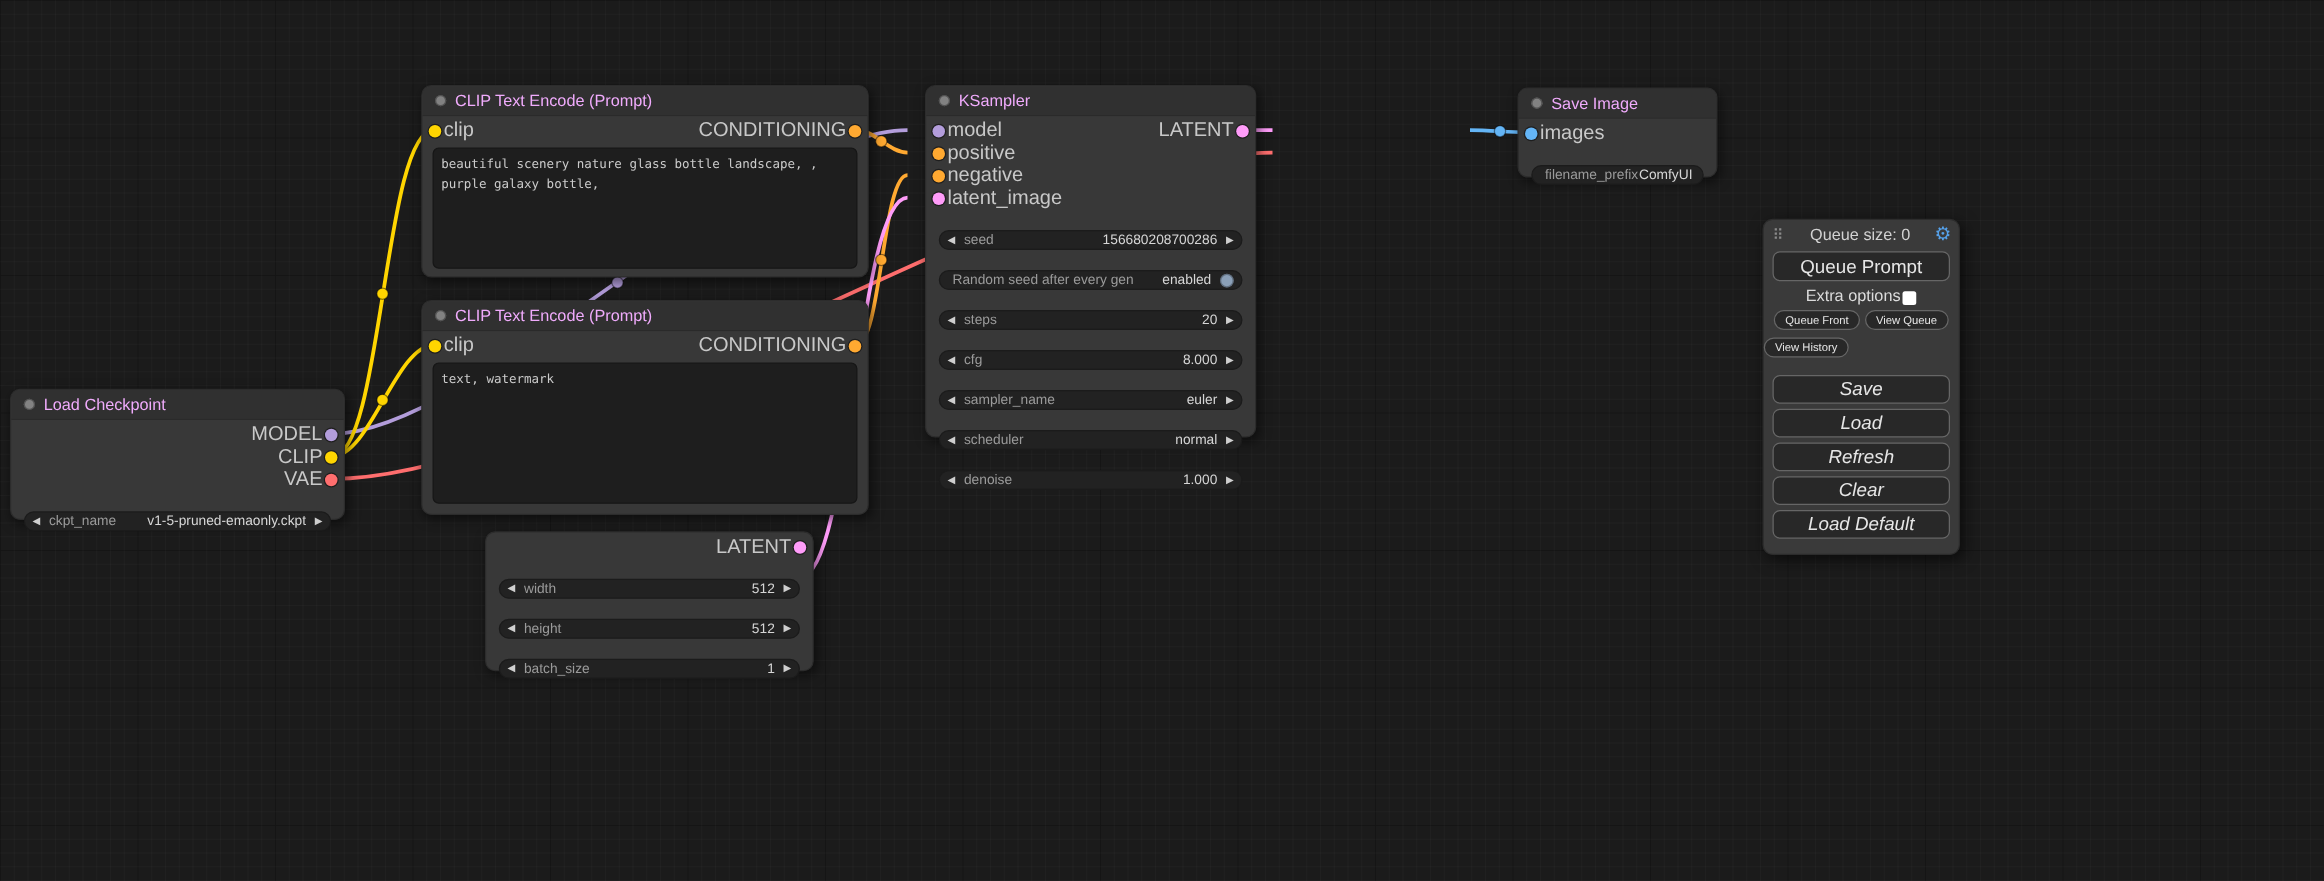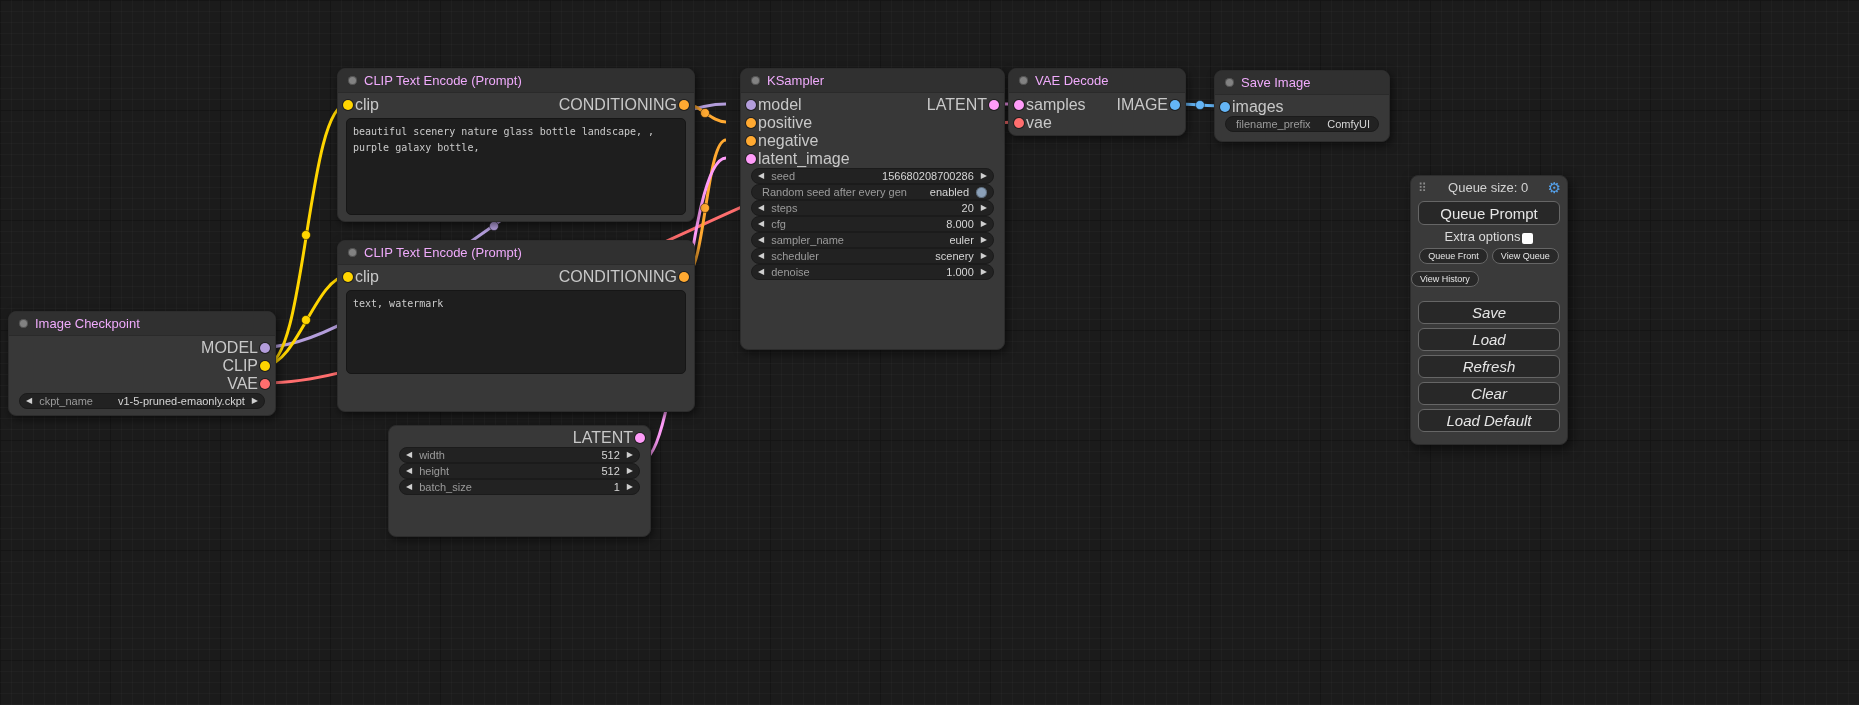--- a/index.html
+++ b/index.html
@@ -48,21 +48,21 @@
   .slabel.right { margin-left: auto; }
   .sdot {
     position: absolute; width: 10px; height: 10px; border-radius: 50%;
     top: 50%; transform: translateY(-50%);
     box-shadow: 0 0 0 1px rgba(0,0,0,0.45);
   }
   .sdot.in  { left: 5px; }
   .sdot.out { right: 5px; }
 
   .widget {
-    height: 16px; margin: 0 10px;
+    height: 16px; margin: 16px 10px;
     background: #222222; border: 1px solid #1b1b1b; border-radius: 9px;
     display: flex; align-items: center;
     padding: 0 6px; font-size: 11px; white-space: nowrap; overflow: hidden;
     cursor: pointer;
   }
   .warr { color: #cfcfcf; font-size: 8px; line-height: 1; flex: none; }
   .wlabel { margin-left: 7px; color: #9b9b9b; }
   .widget.noarr .wlabel { margin-left: 4px; }
   .wvalue { margin-left: auto; margin-right: 7px; color: #d6d6d6; }
   .widget.noarr .wvalue { margin-right: 2px; }
@@ -127,21 +127,21 @@
     <circle cx="705" cy="113" r="4.5" fill="#FFA931"></circle>
     <circle cx="705" cy="208" r="4.5" fill="#FFA931"></circle>
     <circle cx="683" cy="310" r="4.5" fill="#FF9CF9"></circle>
     <circle cx="994" cy="104" r="4.5" fill="#FF9CF9"></circle>
     <circle cx="1200" cy="105" r="4.5" fill="#64B5F6"></circle>
   </svg>
 
   <div class="node" style="left:8px;top:311px;width:268px;height:105px">
     <div class="ntitle">
       <span class="tdot"></span>
-      <span>Image Checkpoint</span>
+      <span>Load Checkpoint</span>
     </div>
     <div class="nbody">
       <div class="srow">
         <span class="slabel right">MODEL</span>
         <span class="sdot out" style="background-color: rgb(179, 157, 219);"></span>
       </div>
       <div class="srow">
         <span class="slabel right">CLIP</span>
         <span class="sdot out" style="background-color: rgb(255, 213, 0);"></span>
       </div>
@@ -179,21 +179,21 @@
       <span class="tdot"></span>
       <span>CLIP Text Encode (Prompt)</span>
     </div>
     <div class="nbody">
       <div class="srow">
         <span class="sdot in" style="background-color: rgb(255, 213, 0);"></span>
         <span class="slabel">clip</span>
         <span class="slabel right">CONDITIONING</span>
         <span class="sdot out" style="background-color: rgb(255, 169, 49);"></span>
       </div>
-      <div class="prompt" style="height:84px">text, watermark</div>
+      <div class="prompt" style="height:113px">text, watermark</div>
     </div>
   </div>
 
   <div class="node" style="left:388px;top:425px;width:263px;height:112px">
     <div class="nbody">
       <div class="srow">
         <span class="slabel right">LATENT</span>
         <span class="sdot out" style="background-color: rgb(255, 156, 249);"></span>
       </div>
       <div class="widget">
@@ -267,52 +267,34 @@
       </div>
       <div class="widget">
         <span class="warr">◀</span>
         <span class="wlabel">sampler_name</span>
         <span class="wvalue">euler</span>
         <span class="warr">▶</span>
       </div>
       <div class="widget">
         <span class="warr">◀</span>
         <span class="wlabel">scheduler</span>
-        <span class="wvalue">scenery</span>
+        <span class="wvalue">normal</span>
         <span class="warr">▶</span>
       </div>
       <div class="widget">
         <span class="warr">◀</span>
         <span class="wlabel">denoise</span>
         <span class="wvalue">1.000</span>
         <span class="warr">▶</span>
       </div>
     </div>
   </div>
 
-  <div class="node" style="left:1008px;top:68px;width:178px;height:68px">
-    <div class="ntitle">
-      <span class="tdot"></span>
-      <span>VAE Decode</span>
-    </div>
-    <div class="nbody">
-      <div class="srow">
-        <span class="sdot in" style="background-color: rgb(255, 156, 249);"></span>
-        <span class="slabel">samples</span>
-        <span class="slabel right">IMAGE</span>
-        <span class="sdot out" style="background-color: rgb(100, 181, 246);"></span>
-      </div>
-      <div class="srow">
-        <span class="sdot in" style="background-color: rgb(255, 110, 110);"></span>
-        <span class="slabel">vae</span>
-      </div>
-    </div>
-  </div>
-
-  <div class="node" style="left:1214px;top:70px;width:176px;height:72px">
+
+  <div class="node" style="left:1214px;top:70px;width:160px;height:72px">
     <div class="ntitle">
       <span class="tdot"></span>
       <span>Save Image</span>
     </div>
     <div class="nbody">
       <div class="srow">
         <span class="sdot in" style="background-color: rgb(100, 181, 246);"></span>
         <span class="slabel">images</span>
       </div>
       <div class="widget noarr">

